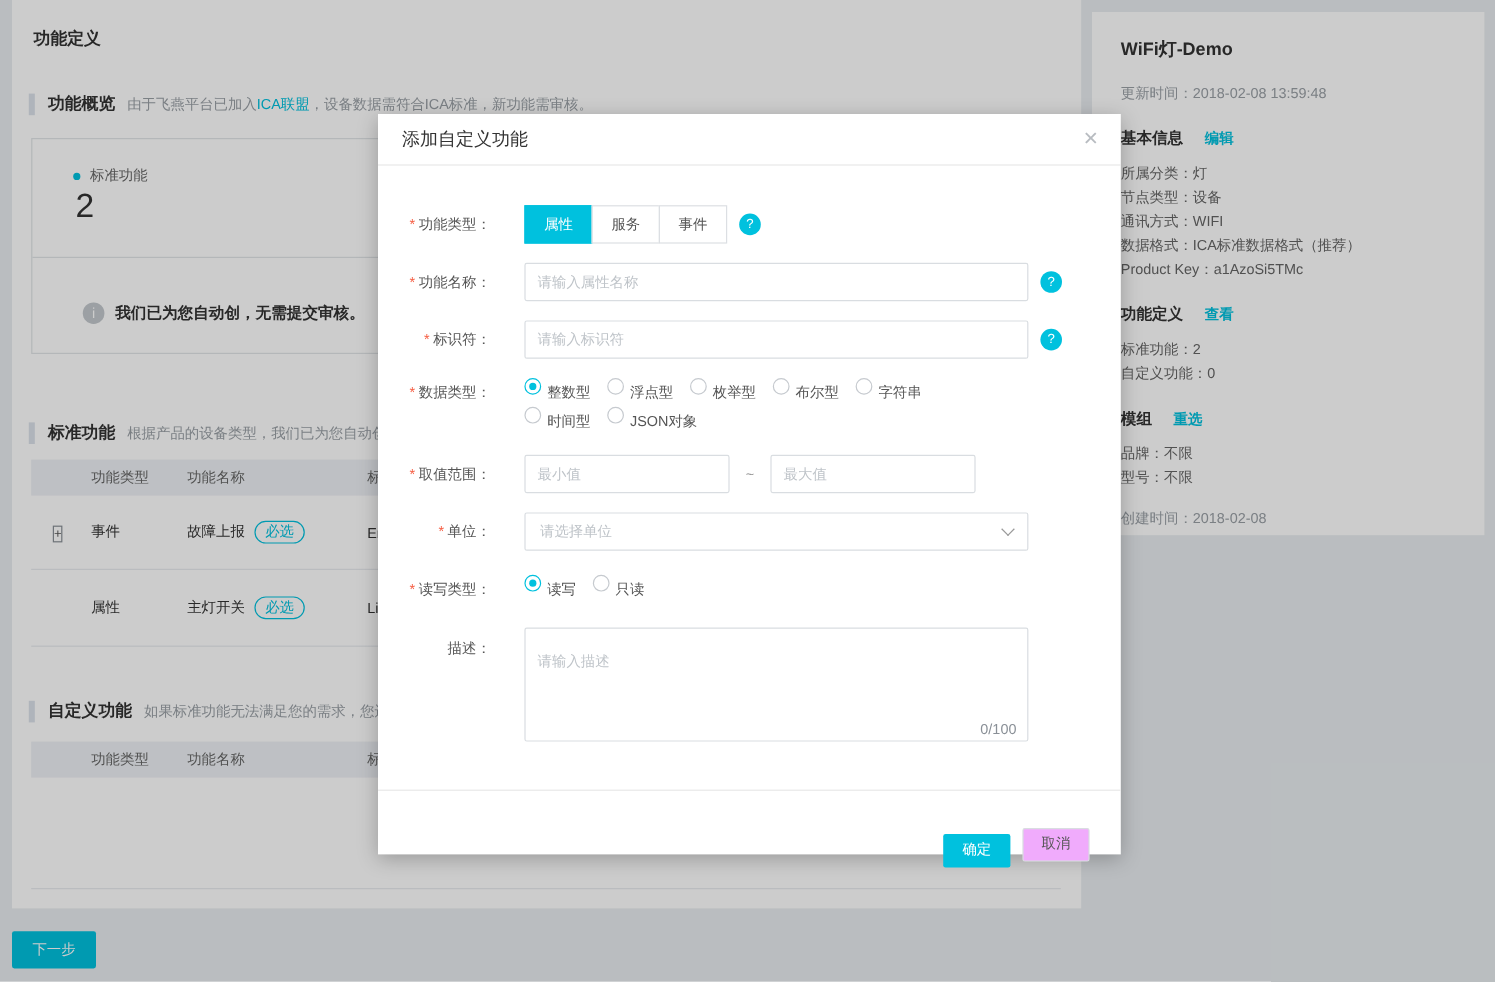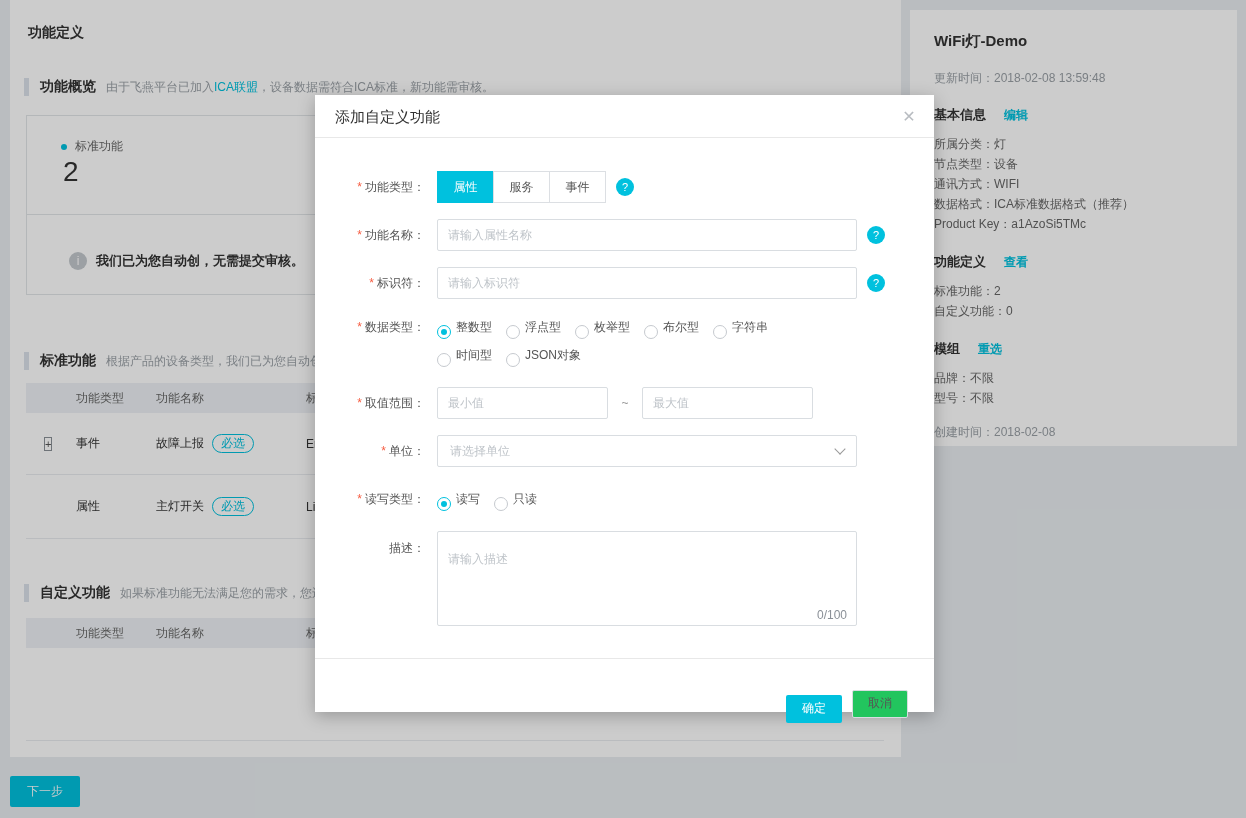--- a/index.html
+++ b/index.html
@@ -75,59 +75,59 @@
   .overlay{position:absolute;inset:0;background:rgba(0,0,0,0.2);z-index:5;}
   .modal{position:absolute;left:315px;top:95px;width:619px;height:617px;background:#fff;
     z-index:10;box-shadow:0 4px 16px rgba(0,0,0,0.25);}
   .modal-header{height:43px;line-height:43px;border-bottom:1px solid #e8e8e8;padding:0 20px;
     font-size:15px;color:#333;position:relative;}
   .modal-close{position:absolute;right:14px;top:0;width:22px;text-align:center;color:#b8bcc1;
     font-size:16px;cursor:pointer;}
   .modal-body{padding-top:33px;}
   .frow{display:flex;margin-bottom:16px;}
   .flabel{width:122px;flex-shrink:0;text-align:right;font-size:12px;color:#555;
-    line-height:32px;padding-right:12px;}
+    line-height:32px;padding-right:28px;}
   .flabel.lh24{line-height:24px;}
   .flabel.top{line-height:normal;padding-top:9px;}
   .req{color:var(--required);margin-right:3px;}
   .fctl{display:flex;align-items:center;}
   .tabs{display:flex;}
   .tab{width:57px;height:32px;line-height:30px;text-align:center;font-size:12px;color:#555;
     border:1px solid #dcdfe3;background:#fff;margin-left:-1px;cursor:pointer;}
   .tab:first-child{margin-left:0;}
   .tab.active{background:var(--accent);border-color:var(--accent);color:#fff;}
   .help{width:18px;height:18px;border-radius:50%;background:var(--accent);color:#fff;
     font-size:11px;line-height:18px;text-align:center;margin-left:10px;flex-shrink:0;cursor:pointer;}
   .tin{width:420px;height:32px;border:1px solid #d9dde1;border-radius:2px;padding:0 10px;
     font-size:12px;color:#333;font-family:inherit;outline:none;}
   .tin::placeholder,.tarea::placeholder{color:#bfc4c9;}
   .tin.half{width:171px;}
   .tilde{width:34px;text-align:center;color:#999;font-size:12px;}
   .opts{width:420px;}
-  .ropt{display:inline-flex;align-items:flex-end;margin-right:14px;font-size:12px;color:#555;
+  .ropt{display:inline-flex;align-items:flex-start;margin-right:14px;font-size:12px;color:#555;
     line-height:24px;cursor:pointer;}
   .rdo{width:14px;height:14px;border:1px solid #c6cacf;border-radius:50%;margin-right:5px;
     position:relative;background:#fff;flex-shrink:0;}
   .rdo.on{border-color:var(--accent);}
   .rdo.on::after{content:'';position:absolute;left:3px;top:3px;right:3px;bottom:3px;
     background:var(--accent);border-radius:50%;}
   .sel{width:420px;height:32px;border:1px solid #d9dde1;border-radius:2px;display:flex;
     align-items:center;padding:0 12px;cursor:pointer;background:#fff;}
   .sel-text{font-size:12px;color:#bfc4c9;}
   .chev{width:8px;height:8px;border-right:1px solid #999;border-bottom:1px solid #999;
     transform:rotate(45deg);margin-left:auto;margin-top:-4px;}
   .tarea-wrap{position:relative;width:420px;}
   .tarea{width:420px;height:95px;border:1px solid #d9dde1;border-radius:2px;resize:none;
     padding:19px 10px;font-size:12px;font-family:inherit;color:#333;outline:none;}
   .counter{position:absolute;right:10px;bottom:8px;font-size:12px;color:#8a9097;}
   .modal-footer{position:absolute;left:0;right:0;bottom:0;height:54px;border-top:1px solid #e8e8e8;
     display:flex;align-items:center;justify-content:flex-end;padding:0 26px;}
   .btn{min-width:56px;height:28px;font-size:12px;border-radius:2px;cursor:pointer;font-family:inherit;}
   .btn-ok{background:var(--accent);color:#fff;border:none;margin-right:10px;margin-top:46px;}
-  .btn-cancel{background:#22c55e;color:#555;border:1px solid #d9dde1;margin-top:36px;}
+  .btn-cancel{background:#f0abfc;color:#555;border:1px solid #d9dde1;margin-top:36px;}
 </style>
 </head>
 <body>
 
 <div class="main-card">
   <div class="page-title">功能定义</div>
 
   <div class="sec sec-overview">
     <span class="sec-bar"></span>
     <span class="sec-title">功能概览</span>

